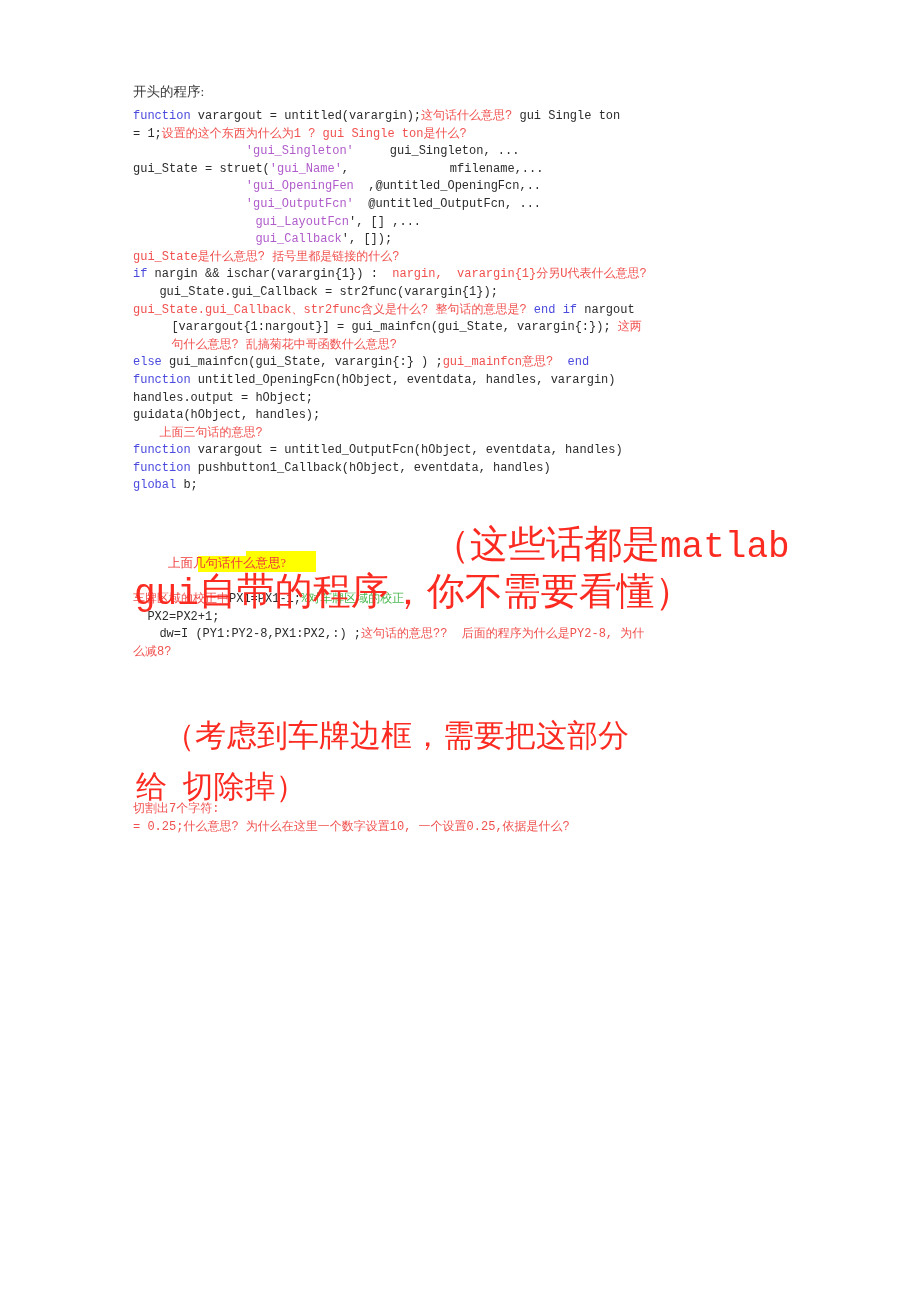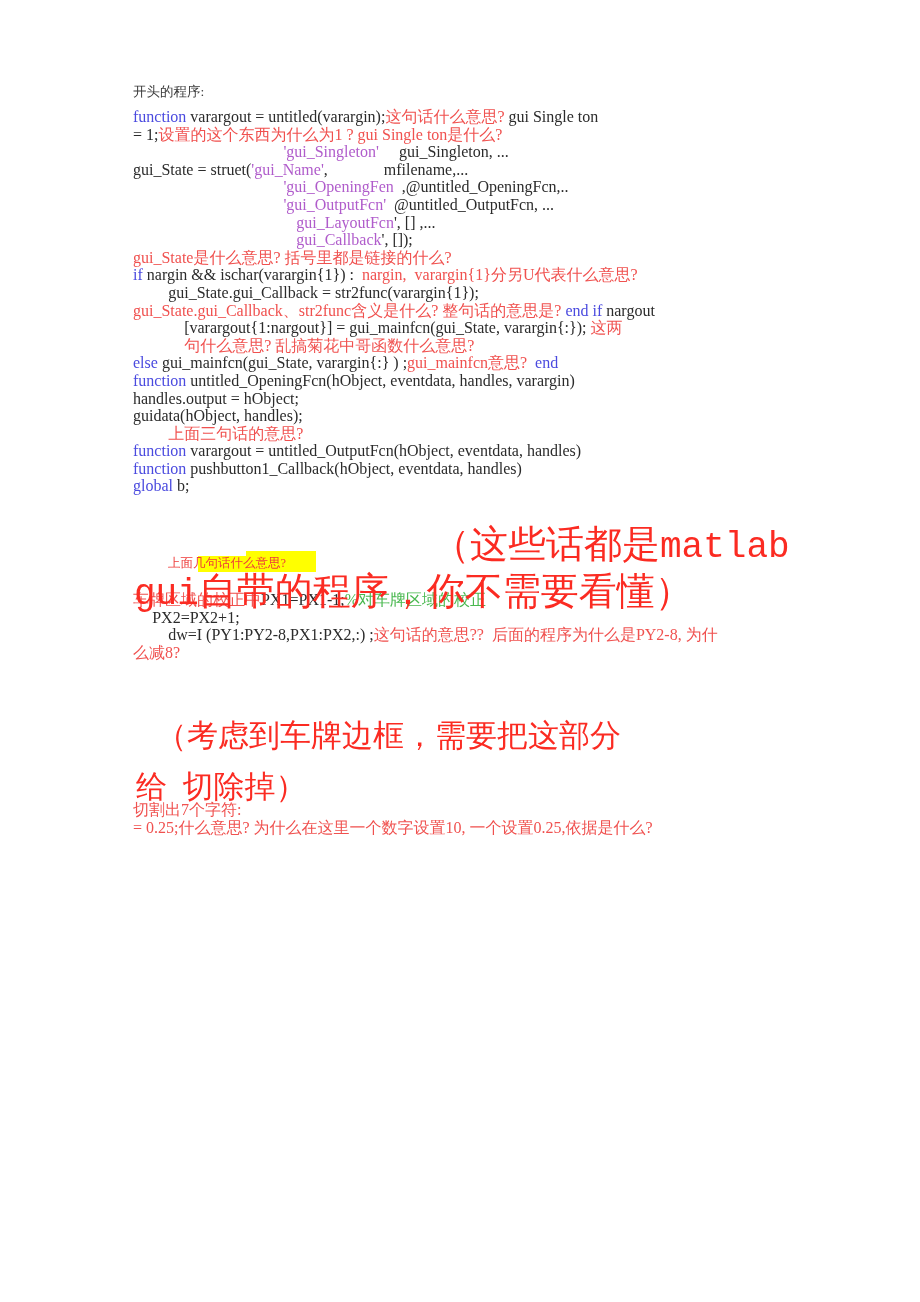--- a/index.html
+++ b/index.html
@@ -25,22 +25,22 @@
 
   .doc-body {
     position: absolute;
     left: 133px;
     top: 82px;
     width: 660px;
   }
 
   
   .line {
-    font-family: Liberation Serif, serif;
-    font-size: 16px;
+    font-family: Liberation Mono, monospace;
+    font-size: 12px;
     line-height: 17.6px;
     white-space: pre-wrap;
     color: #2b2b2b;
     letter-spacing: 0px;
   }
   .line.cjk-lead {
     font-family: "Liberation Serif", "DejaVu Serif", serif;
   }
 
   .kw      { color: #4a4adf; }           
@@ -149,16 +149,16 @@
 
   <div class="hl" style="left:198px; top:556px; width:88px; height:16px;"></div>
   <div class="hl" style="left:246px; top:551px; width:70px; height:21px;"></div>
 
   <div class="small-note" style="left:168px; top:555px;">上面几句话什么意思?</div>
 
   <div class="bigred" style="left:432px; top:522px;text-align:right;"><span>（这些话都是</span><span class="mono">matlab</span></div>
 
   <div class="bigred" style="left:134px; top:569px;"><span class="mono">gui</span><span>自带的程序，你不需要看懂）</span></div>
 
-  <div class="bigred2" style="left:156px; top:715px;">（考虑到车牌边框，需要把这部分</div>
+  <div class="bigred2" style="left:164px; top:715px;">（考虑到车牌边框，需要把这部分</div>
   <div class="bigred2" style="left:136px; top:766px;">给  切除掉）</div>
 
 </div>
 
 </body></html>

